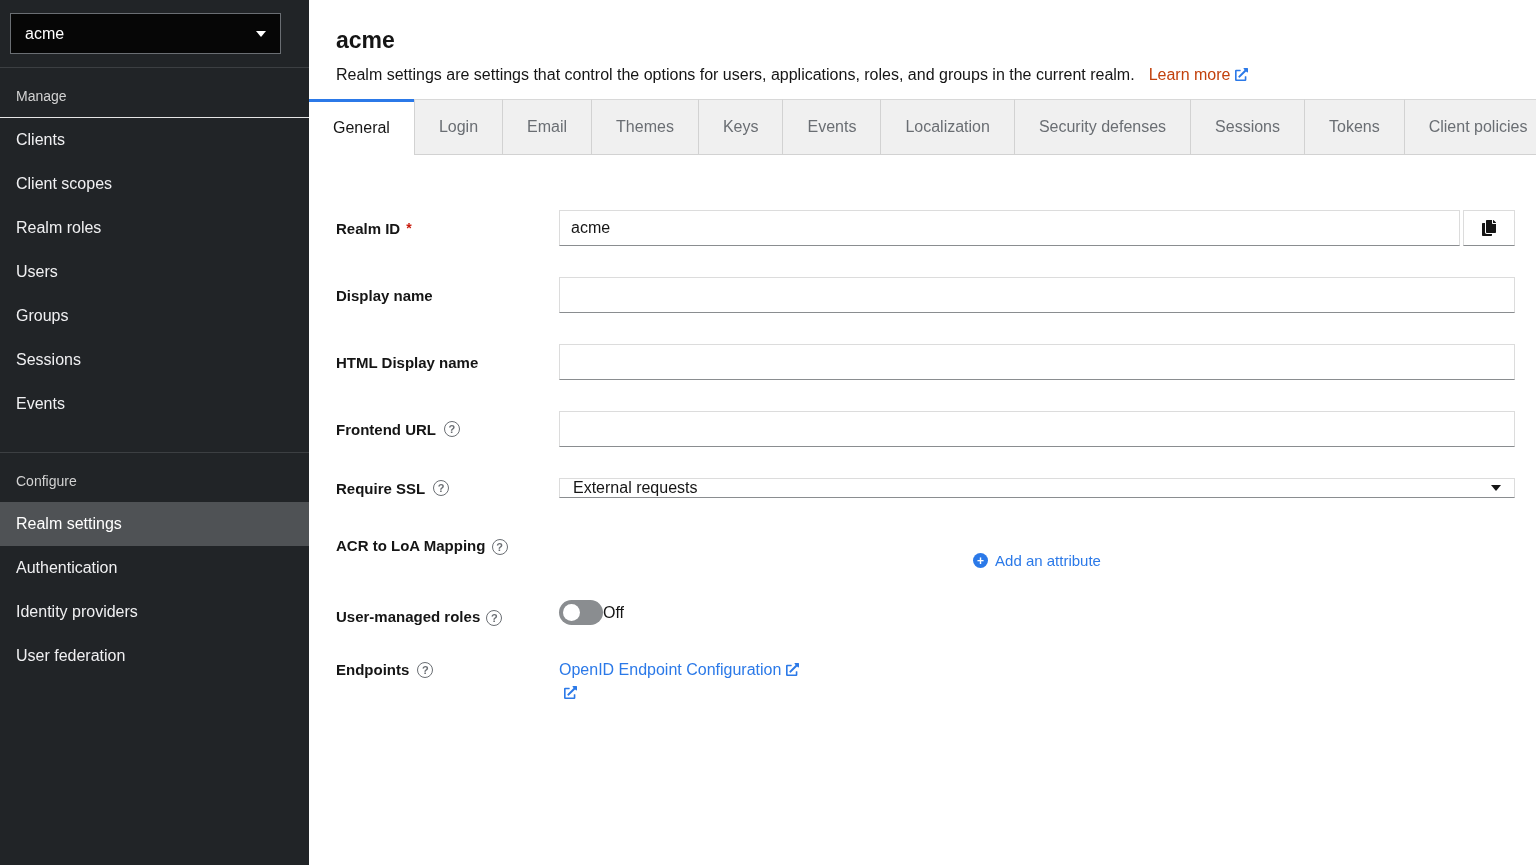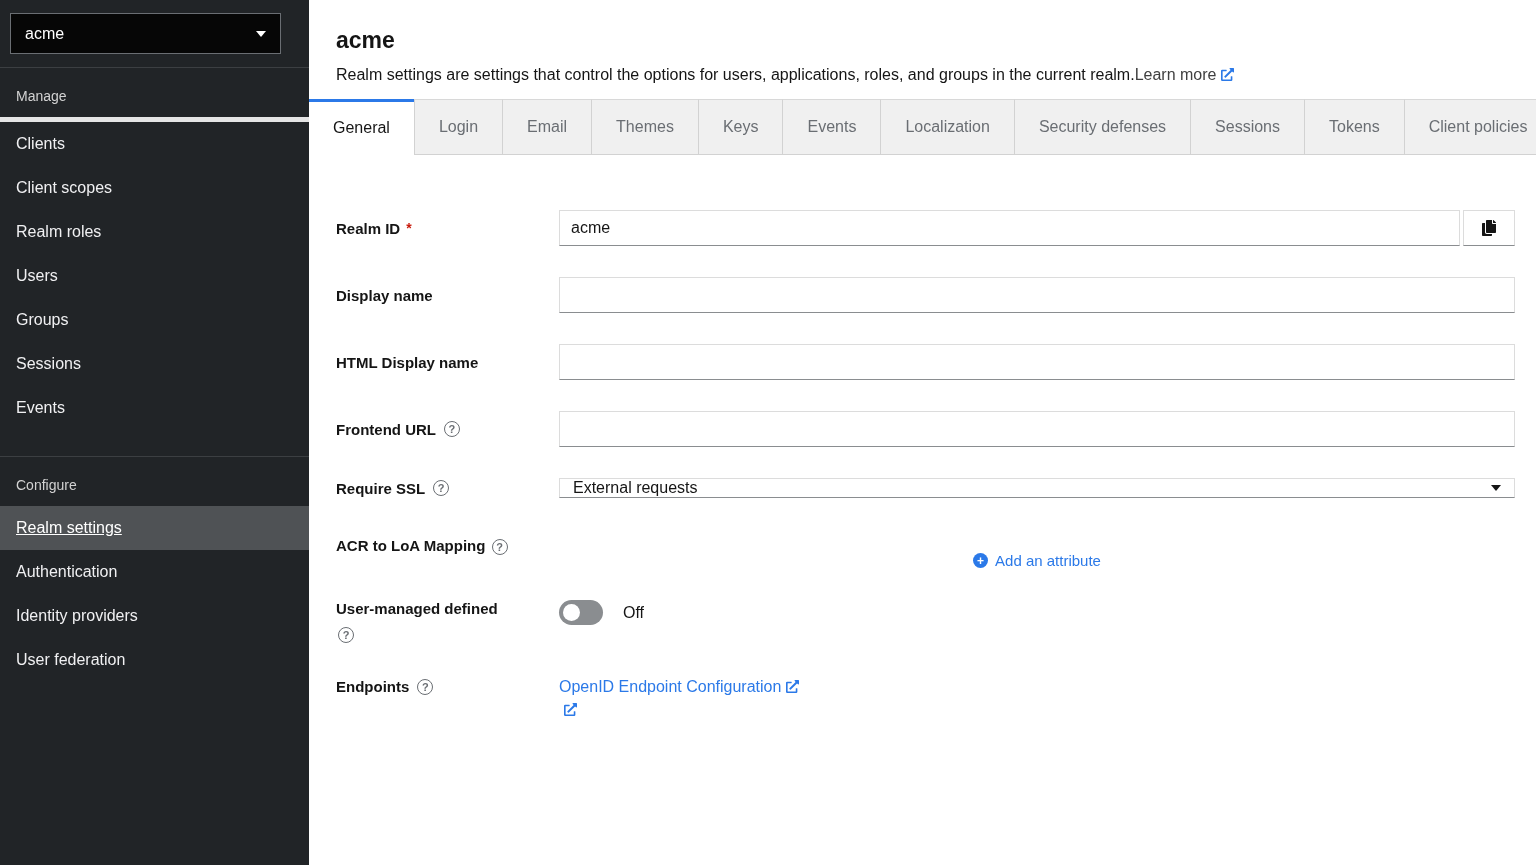--- a/index.html
+++ b/index.html
@@ -10,33 +10,33 @@
   
   .sidebar { width:309px; flex-shrink:0; background:#212427; height:100%; }
   .realm-selector-wrap { padding:13px 28px 13px 10px; border-bottom:1px solid #3c3f42; }
   .realm-selector { width:100%; height:41px; background:#060606; border:1px solid #6a6e73;
     color:#fff; font-size:16px; display:flex; align-items:center; justify-content:space-between;
     padding:0 14px; cursor:pointer; font-family:inherit; }
   .caret { width:0; height:0; border-left:5px solid transparent; border-right:5px solid transparent;
     border-top:6px solid #fff; display:inline-block; }
   .caret.dark { border-top-color:#151515; }
   .nav-group-label { color:#d2d2d2; font-size:14px; padding:20px 16px 13px 16px; }
-  .nav-group-label.bordered { border-bottom:5px solid #e5e5e5; }
+  .nav-group-label.bordered { border-bottom:1px solid #e5e5e5; }
   .nav-list { list-style:none; }
   .nav-item { color:#f0f0f2; font-size:16px; padding:12px 16px; height:44px; cursor:pointer;
     display:flex; align-items:center; }
-  .nav-item.active { background:#4f5255; color:#fff;text-decoration:underline; }
+  .nav-item.active { background:#4f5255; color:#fff; }
   .nav-sep { border-top:1px solid #3c3f42; margin-top:26px; }
 
   
   .main { flex:1; display:flex; flex-direction:column; overflow:hidden; }
   .page-header { padding:27px 27px 0 27px; }
   .page-title { font-size:23px; font-weight:700; color:#151515; }
   .page-desc { margin-top:12px; font-size:16px; color:#151515; }
-  .learn-more { color:#404040; text-decoration:none; cursor:pointer; white-space:nowrap; }
+  .learn-more { color:#c2410c; text-decoration:none; margin-left:14px; cursor:pointer; white-space:nowrap; }
   .ext-icon { display:inline-block; width:13px; height:13px; margin-left:5px; vertical-align:-1px; }
 
   
   .tabs { display:flex; margin-top:15px; height:56px; align-items:stretch; }
   .tab-lead { width:53px; background:#fff; border-bottom:1px solid #d2d2d2; }
   .tab-trail { flex:1; background:#fff; border-bottom:1px solid #d2d2d2; }
   .tab { display:flex; align-items:center; padding:0 24px; font-size:16px; cursor:pointer;
     background:#f0f0f0; color:#6a6e73; border-top:1px solid #d8d8d8; border-left:1px solid #d2d2d2;
     border-bottom:1px solid #d2d2d2; white-space:nowrap; }
   .tab:last-of-type { border-right:1px solid #d2d2d2; }
@@ -71,21 +71,21 @@
   .add-attr { display:inline-flex; align-items:center; gap:7px; margin-top:15px; color:#2b79e8;
     font-size:15px; cursor:pointer; text-decoration:none; }
   .plus-circle { width:15px; height:15px; border-radius:50%; background:#2b79e8; color:#fff;
     display:inline-flex; align-items:center; justify-content:center; font-size:12px; font-weight:700;
     line-height:1; }
   .toggle-row { display:flex; align-items:center; }
   .toggle { width:44px; height:25px; border-radius:13px; background:#8a8d90; position:relative;
     cursor:pointer; flex-shrink:0; }
   .toggle-knob { position:absolute; left:4px; top:4px; width:17px; height:17px; border-radius:50%;
     background:#fff; }
-  .toggle-state { margin-left:20px; font-size:16px; color:#151515; }
+  .toggle-state { font-size:16px; color:#151515; }
   .endpoint-link { display:flex; align-items:center; color:#2b79e8; font-size:16px; line-height:21px;
     margin-bottom:6px; text-decoration:none; cursor:pointer; }
   .row-acr { }
   .row-uma { margin-bottom:33px; }
 </style>
 </head>
 <body>
 
 <div class="app">
 
@@ -206,21 +206,21 @@
         <div class="control-col empty-state">
           <a class="add-attr">
             <span class="plus-circle">+</span>
             <span>Add an attribute</span>
           </a>
         </div>
       </div>
 
       <div class="form-row top row-uma">
         <div class="label-col stacked">
-          <span>User-managed defined</span>
+          <span>User-managed roles</span>
           <span class="help-icon">?</span>
         </div>
         <div class="control-col toggle-row">
           <span class="toggle">
             <span class="toggle-knob"></span>
           </span>
           <span class="toggle-state">Off</span>
         </div>
       </div>
 

